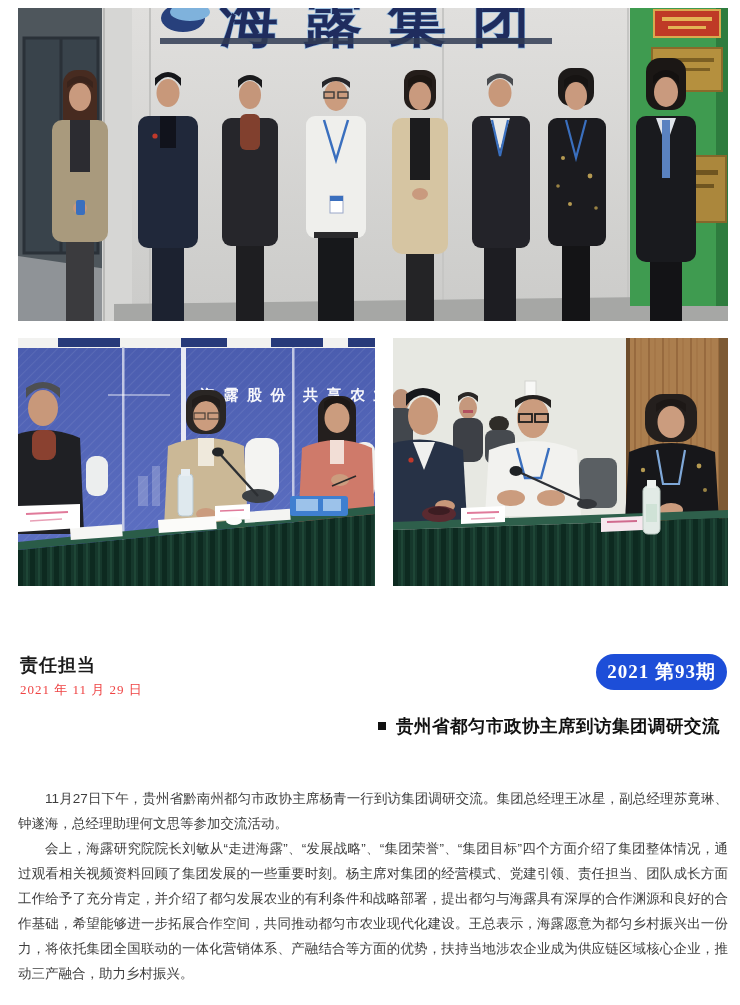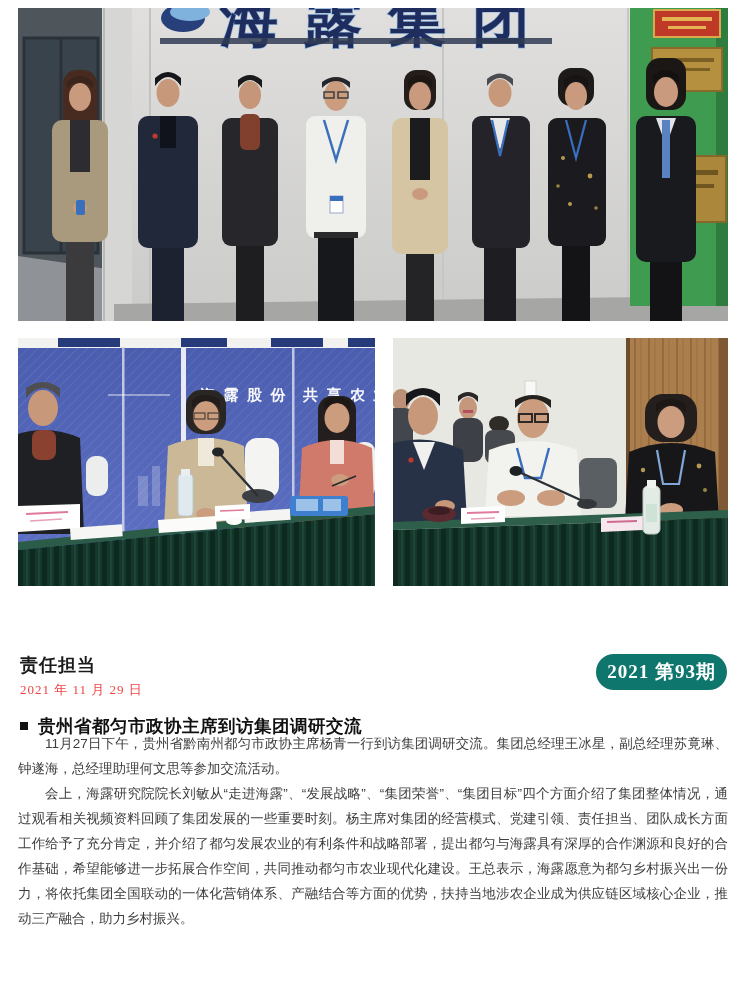--- a/index.html
+++ b/index.html
@@ -6,27 +6,27 @@
   .page{position:relative;width:740px;height:1005px;background:#ffffff;overflow:hidden;
         font-family:"Liberation Sans","DejaVu Sans",sans-serif;color:#333;}
   .photo{position:absolute;overflow:hidden;background:#d8d8d6;}
   .photo svg{display:block;}
 
   .dept{position:absolute;left:20px;top:653px;font-family:"Liberation Serif","DejaVu Serif",serif;
         font-size:18px;font-weight:bold;color:#1a1a1a;letter-spacing:1px;}
   .date{position:absolute;left:20px;top:681px;font-family:"Liberation Serif","DejaVu Serif",serif;
         font-size:13px;color:#ef4444;letter-spacing:1px;}
   .issue-badge{position:absolute;left:596px;top:654px;width:131px;height:36px;border-radius:18px;
-        background:#0f766e;color:#ffffff;font-family:"Liberation Serif","DejaVu Serif",serif;
+        background:#1d4ed8;color:#ffffff;font-family:"Liberation Serif","DejaVu Serif",serif;
         font-size:19px;font-weight:bold;display:flex;align-items:center;justify-content:center;
         letter-spacing:1px;}
   .headline{position:absolute;left:20px;top:714px;width:700px;font-size:17.5px;font-weight:bold;
-        color:#111;letter-spacing:0.5px;display:flex;align-items:center;}
+        color:#111;letter-spacing:0.5px;display:flex;align-items:center;justify-content:flex-end;}
   .headline .bullet{display:inline-block;width:8px;height:8px;background:#111;margin-right:10px;flex:0 0 auto;}
-  .body-text{position:absolute;left:18px;top:731px;width:710px;font-size:13.5px;line-height:25px;
+  .body-text{position:absolute;left:18px;top:786px;width:710px;font-size:13.5px;line-height:25px;
         color:#3d3d3d;text-align:justify;}
   .body-text p{margin:0;text-indent:2em;}
 </style>
 </head>
 <body>
 
 <div class="page">
 
   <div class="photo" style="left:18px;top:8px;width:710px;height:313px;">
     <svg width="710" height="313" viewBox="0 0 710 313">

